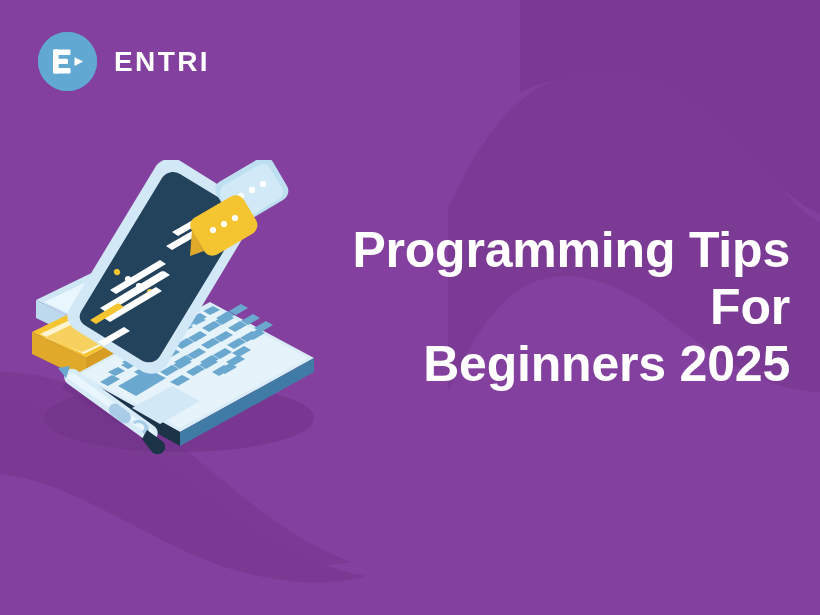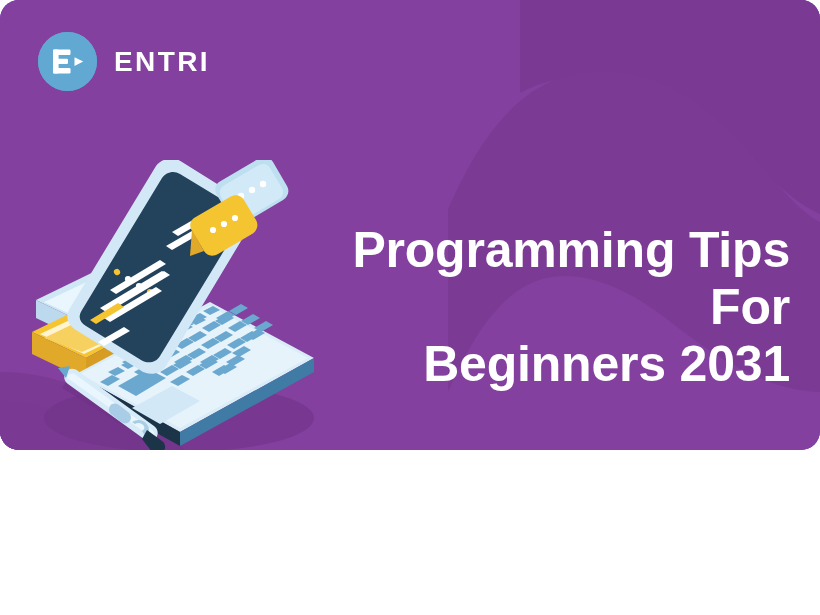--- a/index.html
+++ b/index.html
@@ -3,25 +3,24 @@
 <meta charset="utf-8">
 <style>
   html, body {
     margin: 0;
     padding: 0;
     background: #ffffff;
   }
   #banner {
     position: relative;
     width: 820px;
-    height: 450px;
+    height: 615px;
     overflow: hidden;
     background: #6d28d9;
     font-family: "Liberation Sans", sans-serif;
-    border-radius: 19px;
   }
   
   .bg-layer {
     position: absolute;
     inset: 0;
     width: 820px;
     height: 615px;
   }
   
   .brand {
@@ -120,21 +119,21 @@
         </g>
 
         <path d="M36.5 25.3 L45.2 29.6 L36.5 33.9 Z" fill="#ffffff"></path>
       </svg>
     </div>
     <div class="brand-name">ENTRI</div>
   </div>
 
   <div class="headline">
     <span class="ln">Programming Tips For</span>
-    <span class="ln">Beginners 2031</span>
+    <span class="ln">Beginners 2025</span>
   </div>
 
   <div class="illustration">
     <svg viewBox="0 0 330 300" width="330" height="300">
 
       <ellipse cx="165" cy="258" rx="135" ry="34" fill="#6f3186" opacity="0.55"></ellipse>
 
       <g>
         <path d="M22,140 L96,104 L150,126 L76,166 Z" fill="#cfe6f5"></path>
         <path d="M22,140 L76,166 L76,184 L22,158 Z" fill="#bcd9ed"></path>

